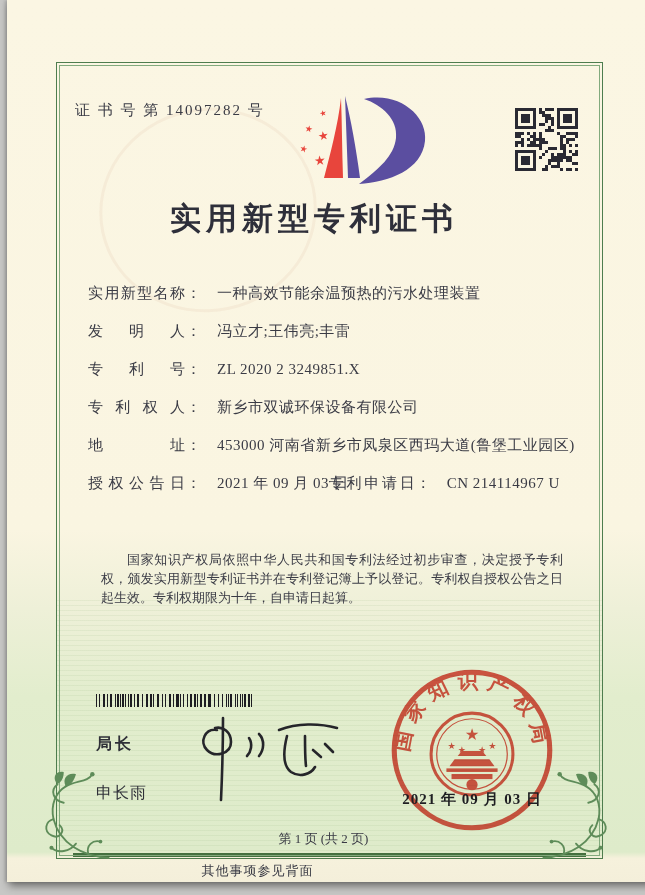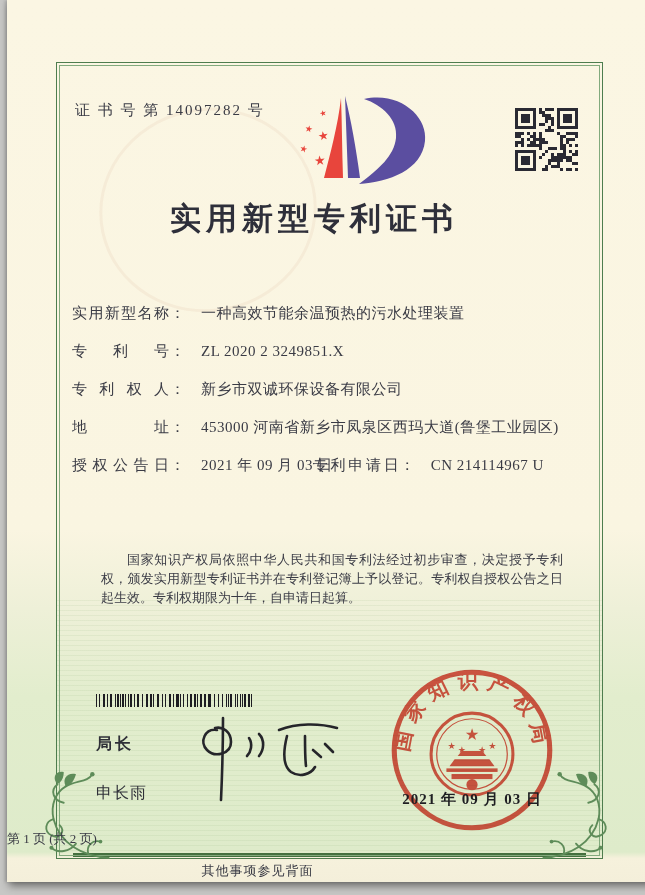--- a/index.html
+++ b/index.html
@@ -20,39 +20,39 @@
   .bottom-rule{position:absolute;left:16px;right:16px;bottom:1px;height:1px;
     border-top:2px solid #44703f;border-bottom:1px solid #44703f;}
   .flourish{position:absolute;width:72px;height:94px;}
   .flourish.fl-left{left:34px;top:768px;}
   .flourish.fl-right{left:532px;top:768px;transform:scaleX(-1);}
   .cert-no{position:absolute;left:68px;top:101px;font-size:15px;letter-spacing:2px;color:#3a3b45;}
   .logo{position:absolute;left:290px;top:90px;}
   .qr{position:absolute;left:508px;top:108px;width:63px;height:63px;}
   .title{position:absolute;left:0;top:198px;width:614px;text-align:center;
     font-size:31px;font-weight:600;letter-spacing:5px;color:#2e2f3a;}
-  .fields{position:absolute;left:65px;top:284px;width:520px;margin-top:20px;}
+  .fields{position:absolute;left:81px;top:284px;width:520px;}
   .frow{height:38px;font-size:15px;white-space:nowrap;color:#3a3b45;}
   .flabel{display:inline-block;width:97px;text-align:justify;text-align-last:justify;vertical-align:top;}
   .fcolon{display:inline-block;margin:0 16px 0 1px;}
   .fvalue{letter-spacing:.5px;}
   .grant-pair{display:inline-block;width:237px;white-space:nowrap;vertical-align:top;}
   .flabel.small{width:86px;}
   .paras{position:absolute;left:82px;top:538px;width:486px;font-size:13px;line-height:19px;
     text-align:justify;color:#3a3b45;}
   .paras p{margin:12px;text-indent:2em;}
   .barcode{position:absolute;left:89px;top:694px;width:160px;height:13px;}
   .signer{position:absolute;left:89px;top:734px;font-size:16px;color:#2f3038;}
   .signer .line1{letter-spacing:3px;font-weight:bold;}
   .signer .line2{margin-top:28px;letter-spacing:1px;}
   .sig{position:absolute;left:180px;top:708px;}
   .seal{position:absolute;left:377px;top:664px;width:176px;height:176px;opacity:.88;mix-blend-mode:multiply;}
   .seal-date{position:absolute;left:377px;top:790px;width:176px;text-align:center;
     font-size:15px;font-weight:700;letter-spacing:1px;color:#1e1e22;}
-  .page-no{position:absolute;left:0;top:830px;width:633px;font-size:13px;color:#3a3b45;}
+  .page-no{position:absolute;left:0;top:830px;width:633px;text-align:center;font-size:13px;color:#3a3b45;}
   .back-note{position:absolute;left:0;top:862px;width:501px;text-align:center;font-size:13px;
     letter-spacing:1px;color:#3a3b45;}
 </style>
 </head>
 <body>
 
 <div class="stage">
   <div class="paper">
 
     <div class="ghost"></div>
@@ -242,20 +242,23 @@
         <rect x="2" y="16" width="3" height="3" fill="#2a2a33"></rect>
       </svg>
 
     <div class="title">实用新型专利证书</div>
 
     <div class="fields">
       <div class="frow">
         <span class="flabel">实用新型名称</span><span class="fcolon">：</span><span class="fvalue">一种高效节能余温预热的污水处理装置</span>
       </div>
       <div class="frow">
+        <span class="flabel">发明人</span><span class="fcolon">：</span><span class="fvalue">冯立才;王伟亮;丰雷</span>
+      </div>
+      <div class="frow">
         <span class="flabel">专利号</span><span class="fcolon">：</span><span class="fvalue">ZL 2020 2 3249851.X</span>
       </div>
       <div class="frow">
         <span class="flabel">专利权人</span><span class="fcolon">：</span><span class="fvalue">新乡市双诚环保设备有限公司</span>
       </div>
       <div class="frow">
         <span class="flabel">地址</span><span class="fcolon">：</span><span class="fvalue">453000 河南省新乡市凤泉区西玛大道(鲁堡工业园区)</span>
       </div>
       <div class="frow">
         <span class="grant-pair">

